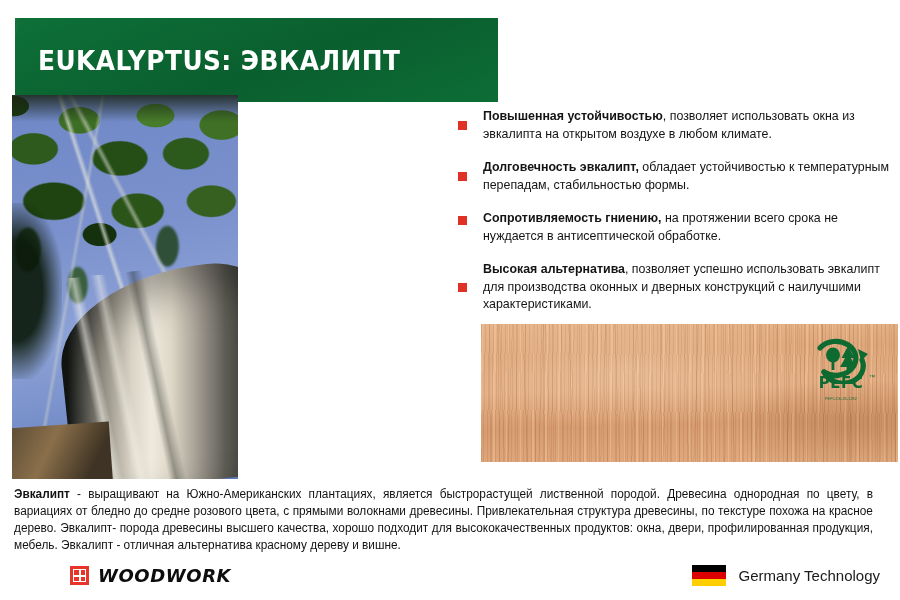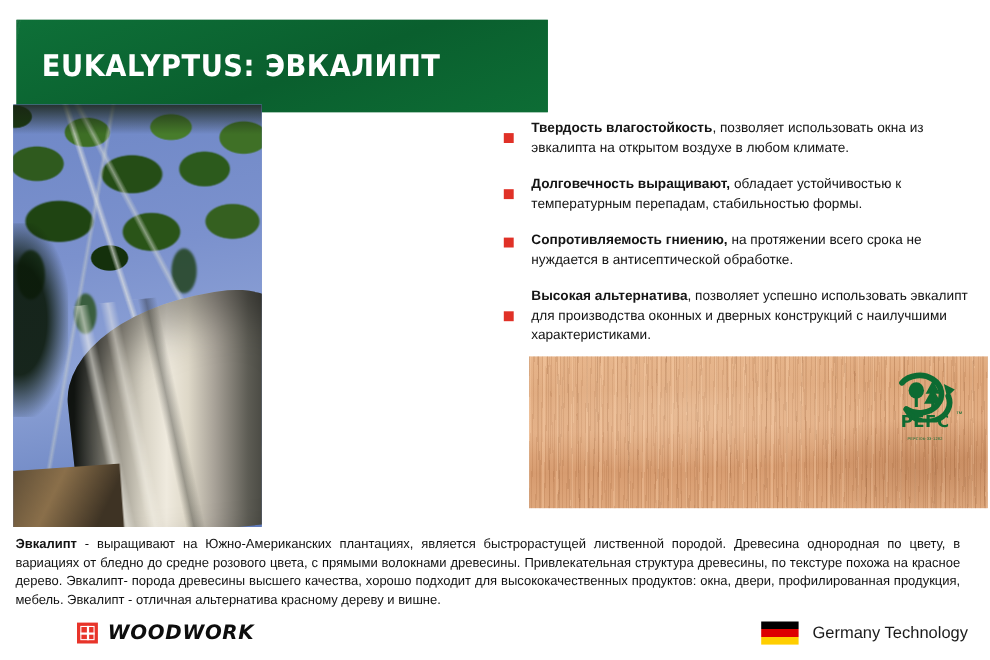--- a/index.html
+++ b/index.html
@@ -276,28 +276,28 @@
   <div class="ground"></div>
   <div class="photo-dark-top"></div>
   <div class="photo-left-dark"></div>
 </div>
 
 <div class="bullets">
 
   <div class="bullet-row b1">
     <div class="bullet-sq"></div>
     <div class="bullet-text">
-      <b>Твердость влагостойкость</b><span>, позволяет использовать окна из эвкалипта на открытом воздухе в любом климате.</span>
+      <b>Повышенная устойчивостью</b><span>, позволяет использовать окна из эвкалипта на открытом воздухе в любом климате.</span>
     </div>
   </div>
 
   <div class="bullet-row b2">
     <div class="bullet-sq"></div>
     <div class="bullet-text">
-      <b>Долговечность выращивают,</b><span> обладает устойчивостью  к температурным перепадам, стабильностью формы.</span>
+      <b>Долговечность эвкалипт,</b><span> обладает устойчивостью  к температурным перепадам, стабильностью формы.</span>
     </div>
   </div>
 
   <div class="bullet-row b3">
     <div class="bullet-sq"></div>
     <div class="bullet-text">
       <b>Сопротивляемость гниению,</b><span> на протяжении всего срока не нуждается в антисептической обработке.</span>
     </div>
   </div>
 

